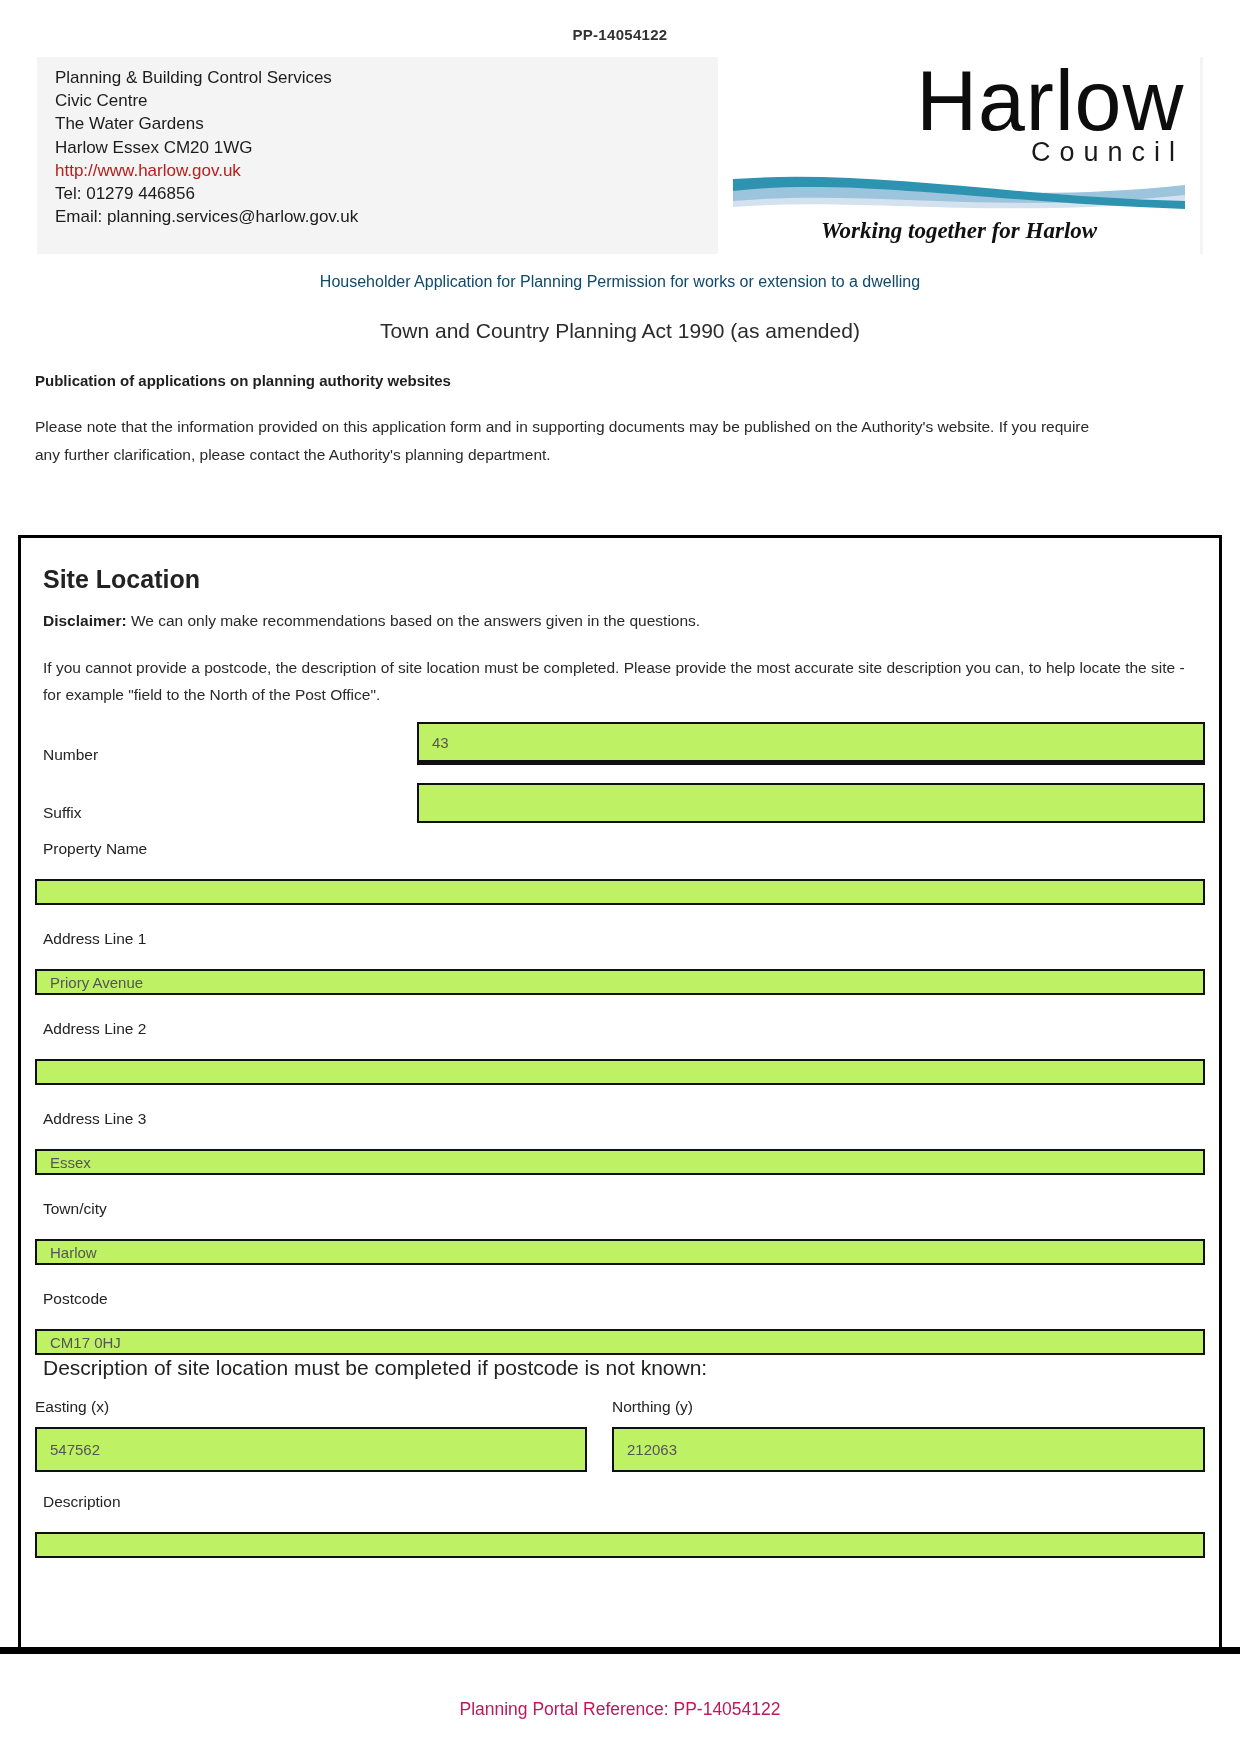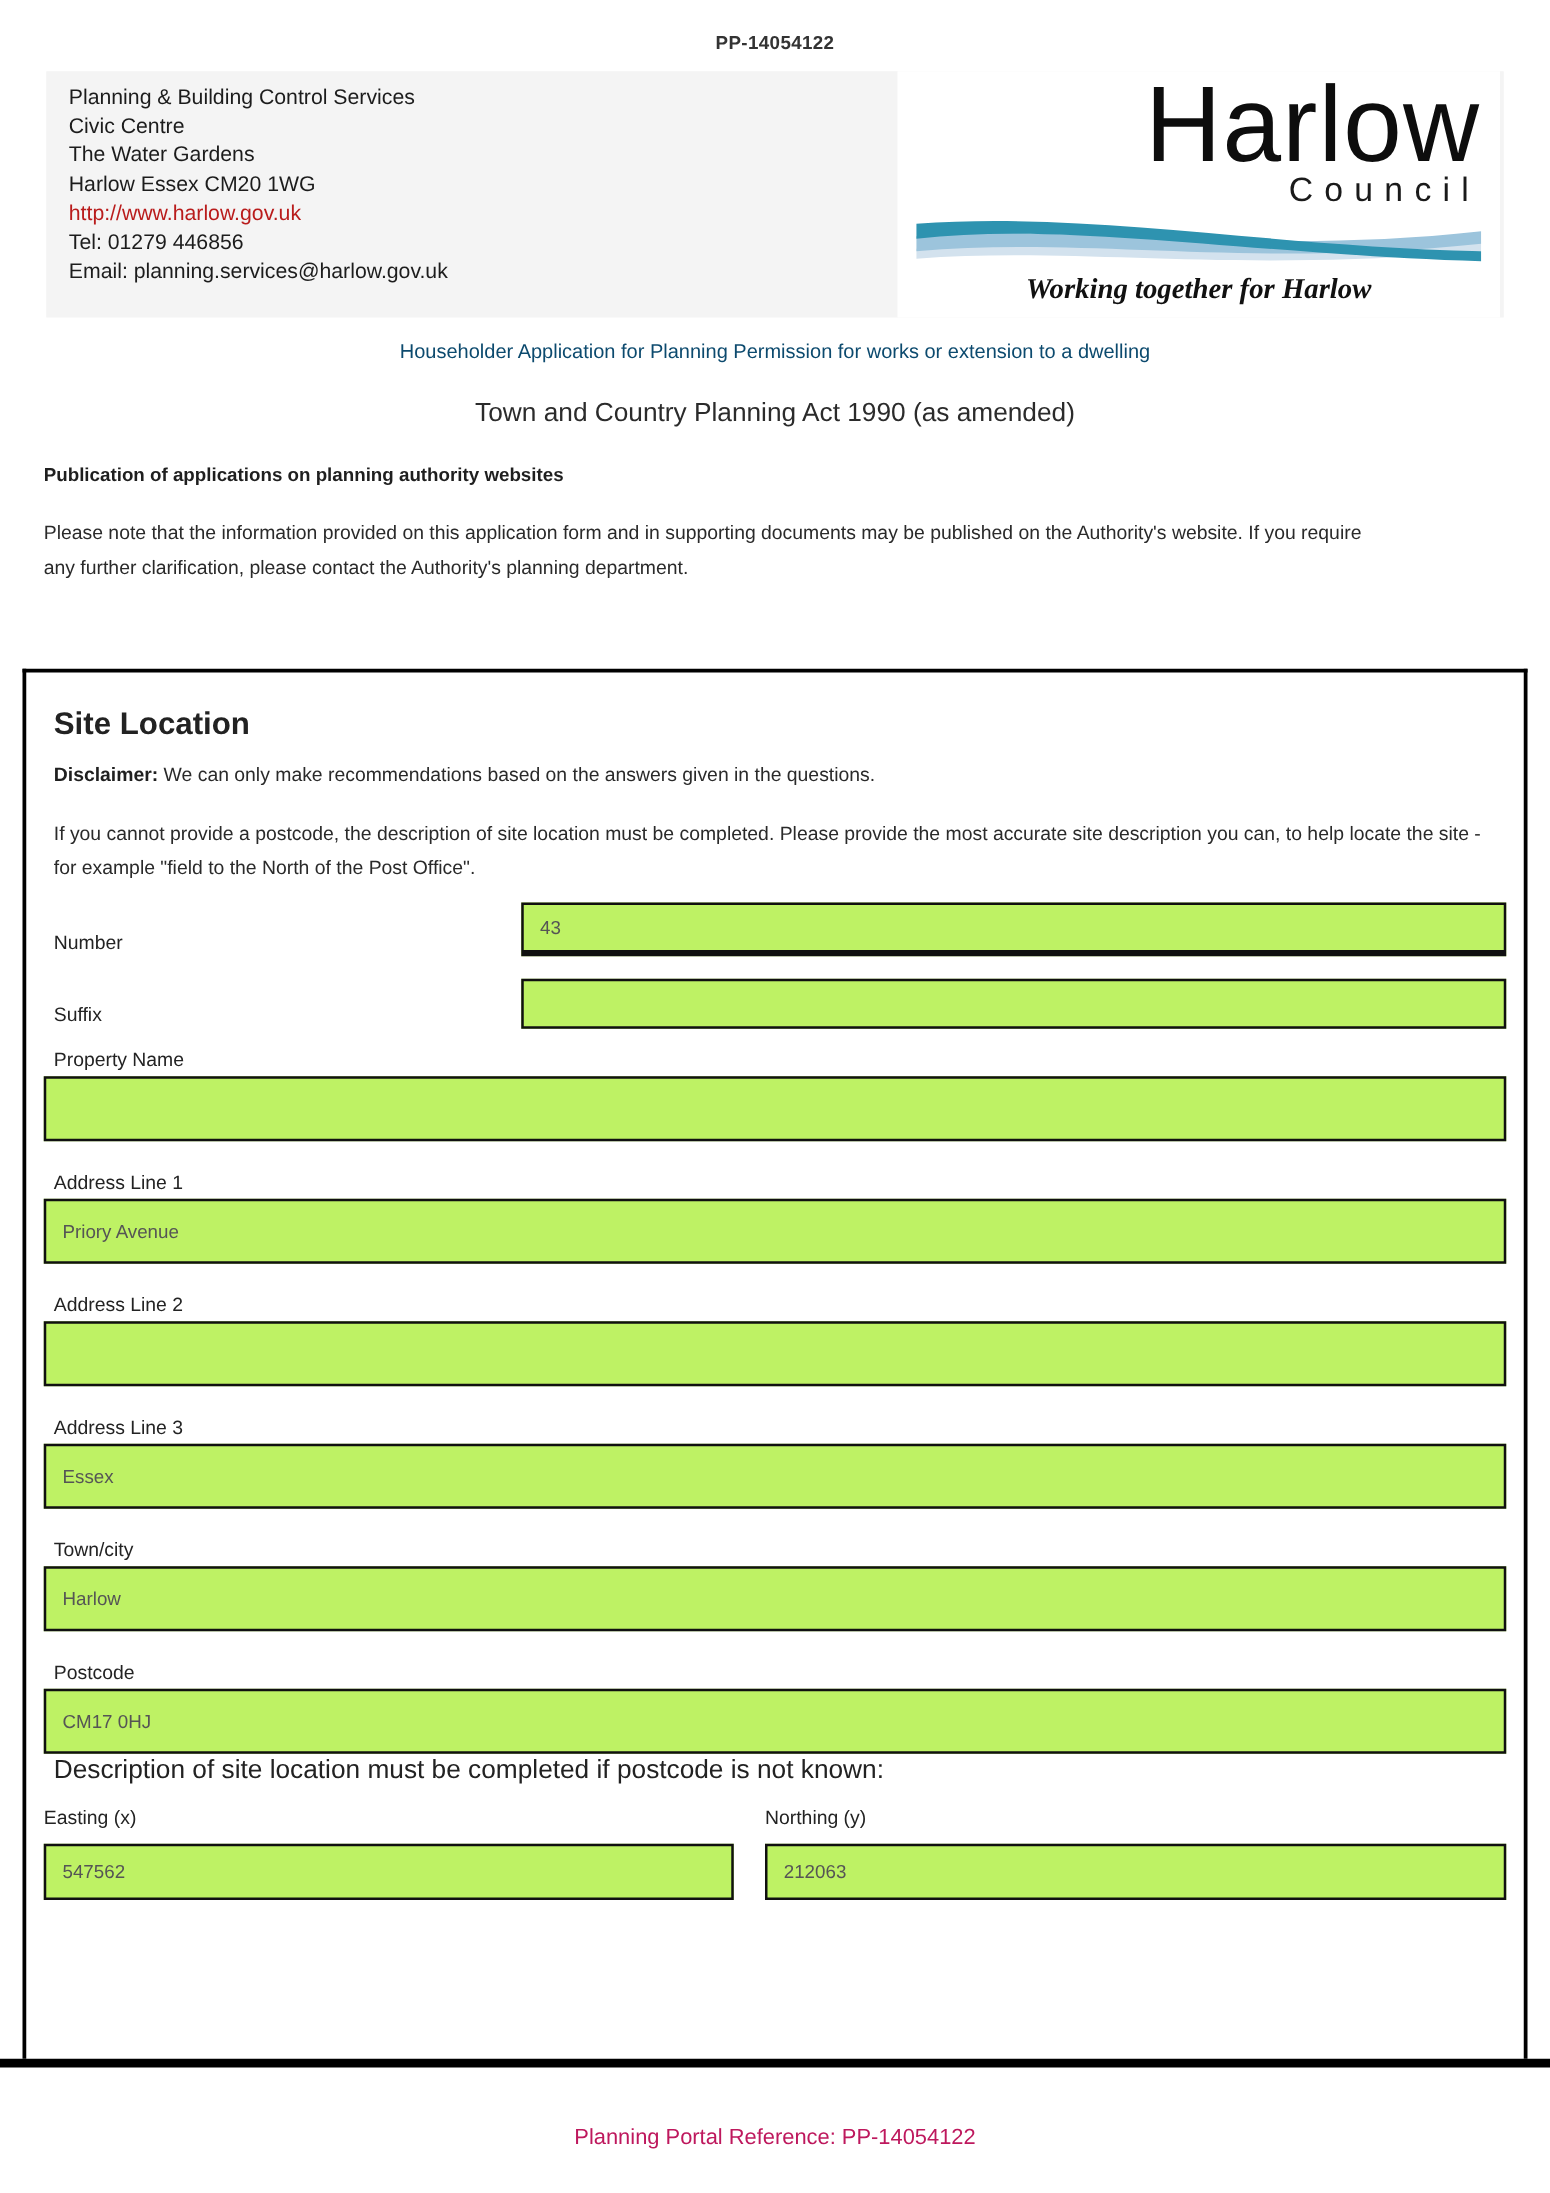--- a/index.html
+++ b/index.html
@@ -63,21 +63,21 @@
     font-family:"Liberation Sans", sans-serif; font-size:15px; color:#555;
     padding:0 13px; outline:none;
   }
   .inline-row .txt-input { flex:1; }
   .input-number { height:43px; border-bottom-width:5px; }
   .input-suffix { height:40px; }
   
   .field-stack { margin-top:24px; }
   .field-stack.first-stack { margin-top:16px; }
   .field-stack .f-label { margin-left:8px; }
-  .field-stack .txt-input { margin-top:2px; height:52px; }
+  .field-stack .txt-input { margin-top:20px; height:26px; }
   
   .desc-heading { margin-left:8px; font-size:21px; font-weight:400; color:#222; line-height:26px; }
   .coord-row { display:flex; margin-top:16px; }
   .coord-col1 { width:552px; flex:none; margin-right:25px; }
   .coord-col2 { flex:1; }
   .coord-row .txt-input { margin-top:10px; height:45px; }
   .desc-field { margin-top:20px; }
   .desc-field textarea {
     margin-top:8px; height:90px; resize:none;
   }
@@ -171,17 +171,21 @@
     <div class="coord-col1">
       <label class="f-label">Easting (x)</label>
       <input class="txt-input" type="text" value="547562" style="">
     </div>
     <div class="coord-col2">
       <label class="f-label">Northing (y)</label>
       <input class="txt-input" type="text" value="212063" style="">
     </div>
   </div>
 
+  <div class="field-stack desc-field">
+    <label class="f-label">Description</label>
+    <textarea class="txt-input" style=""></textarea>
+  </div>
 </section>
 
 <div class="page-break"></div>
 
 <div class="footer-ref">Planning Portal Reference: PP-14054122</div>
 
 </body></html>

